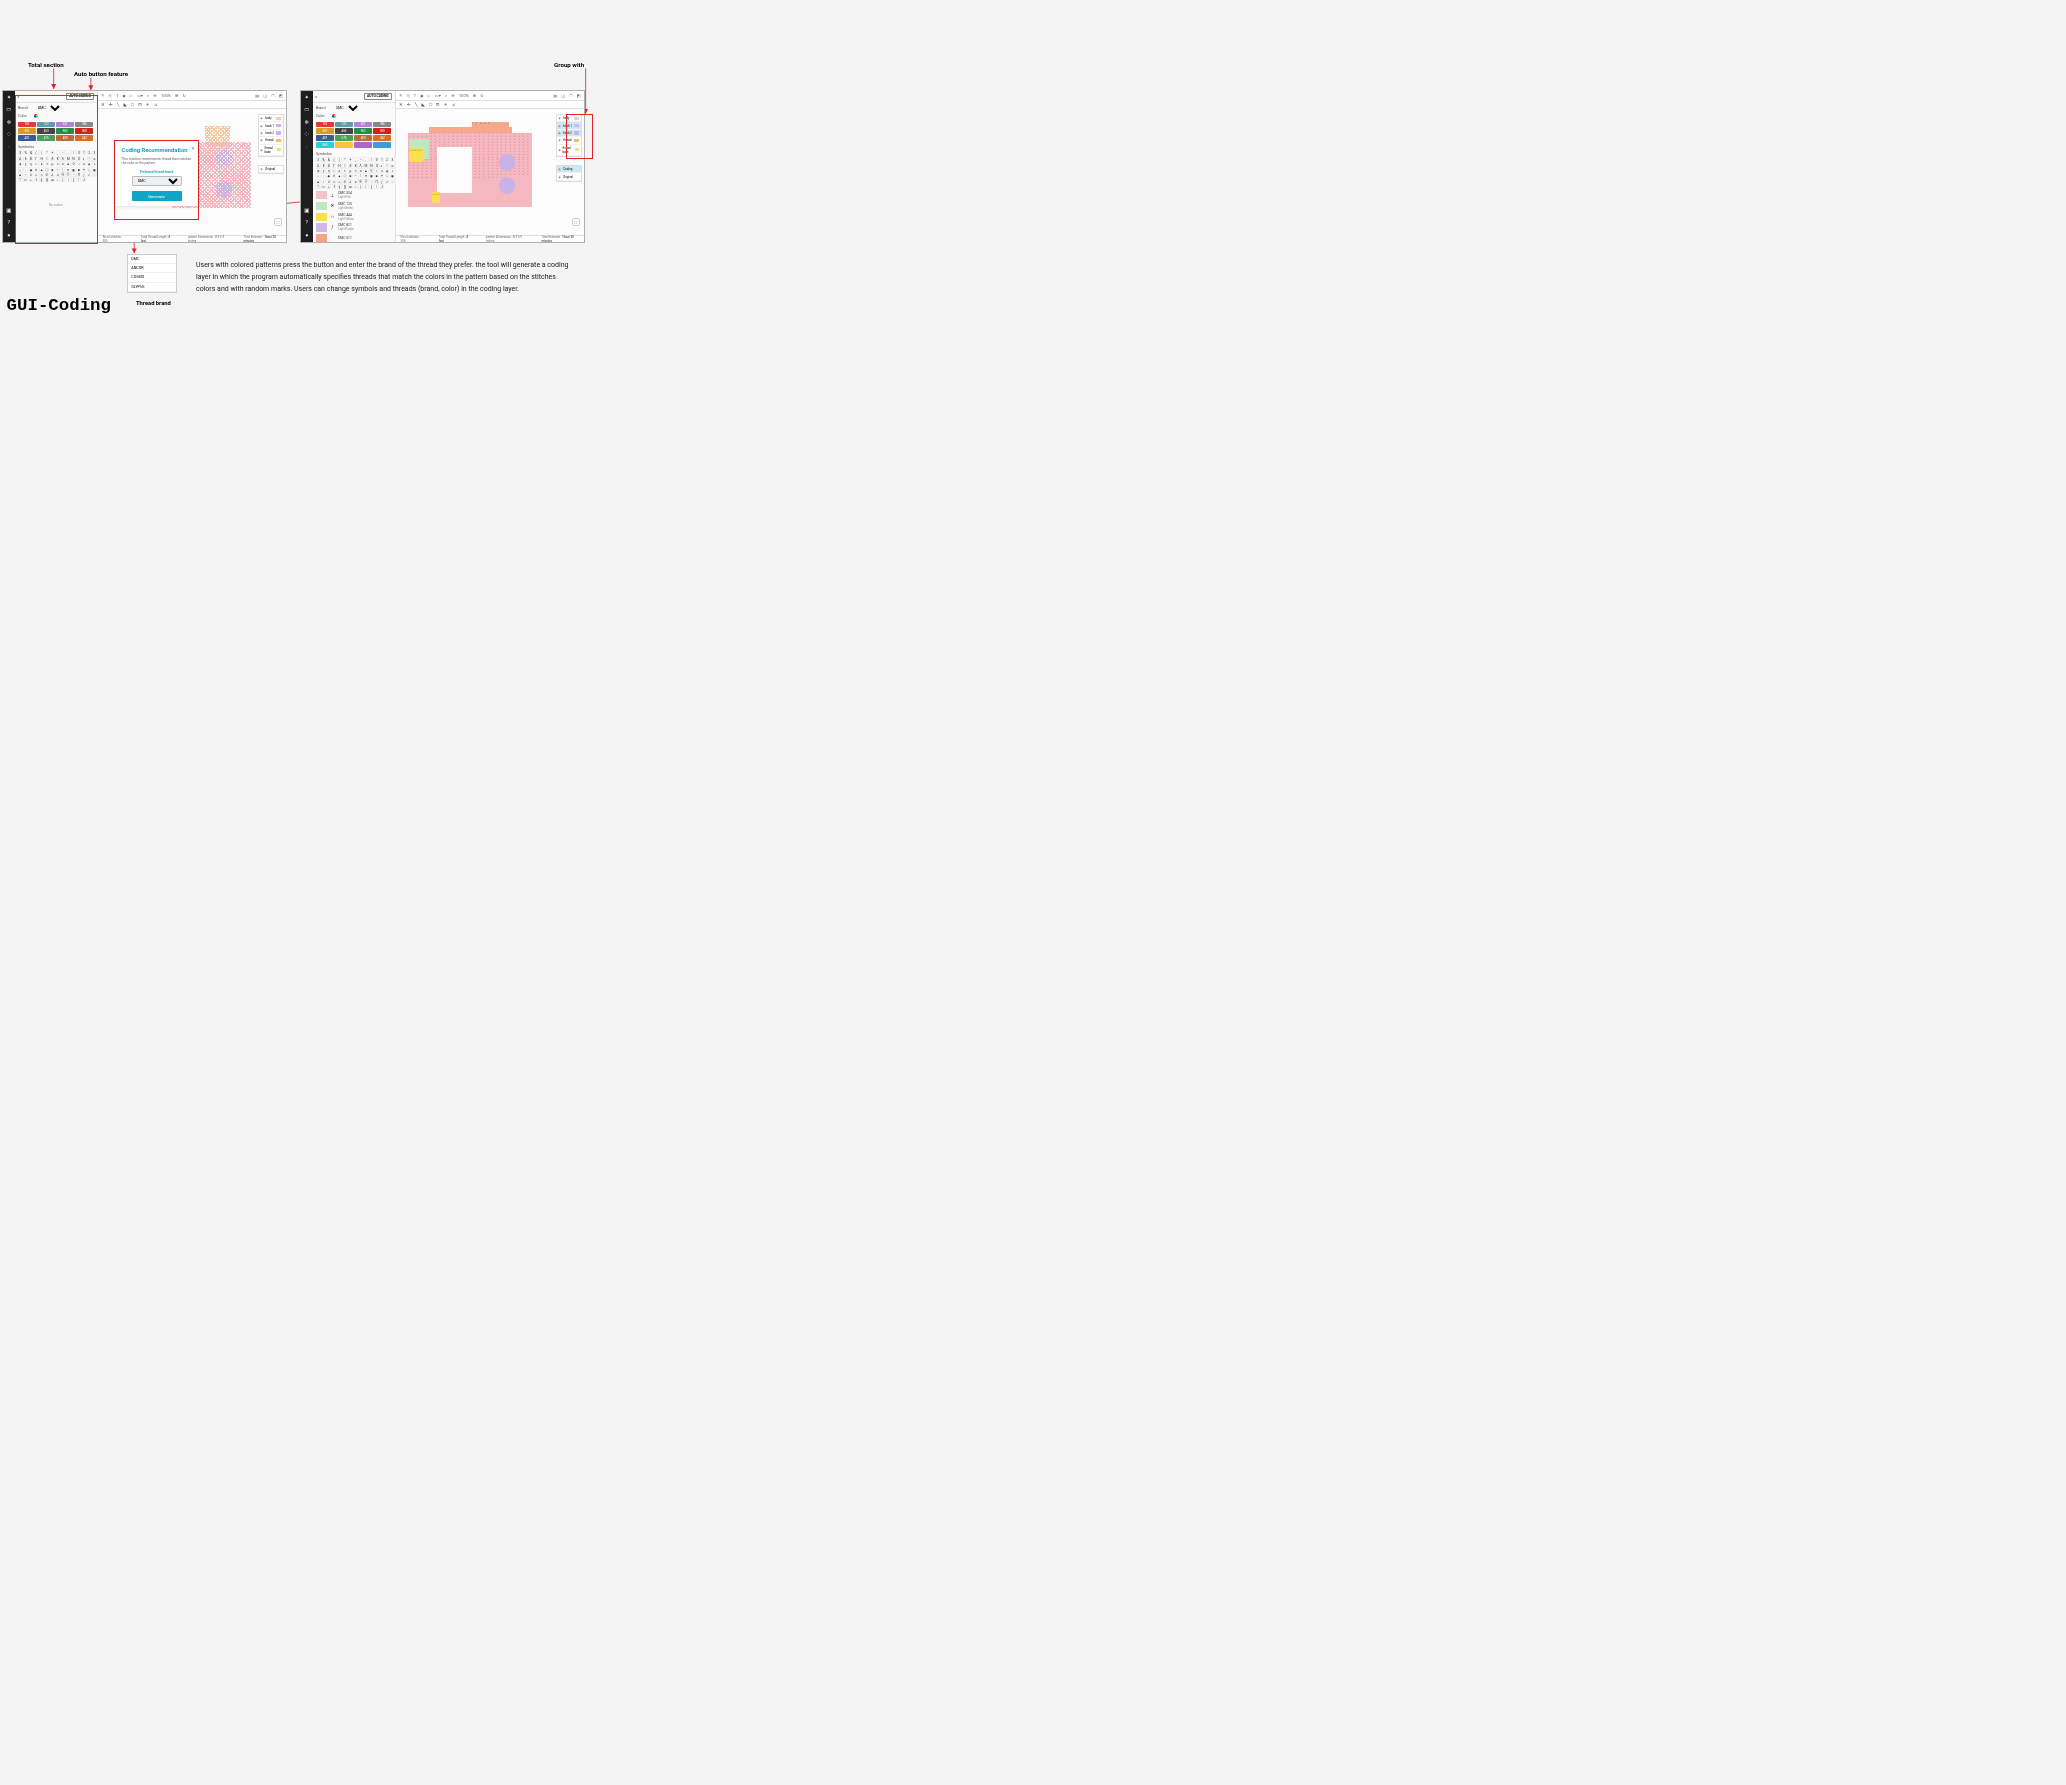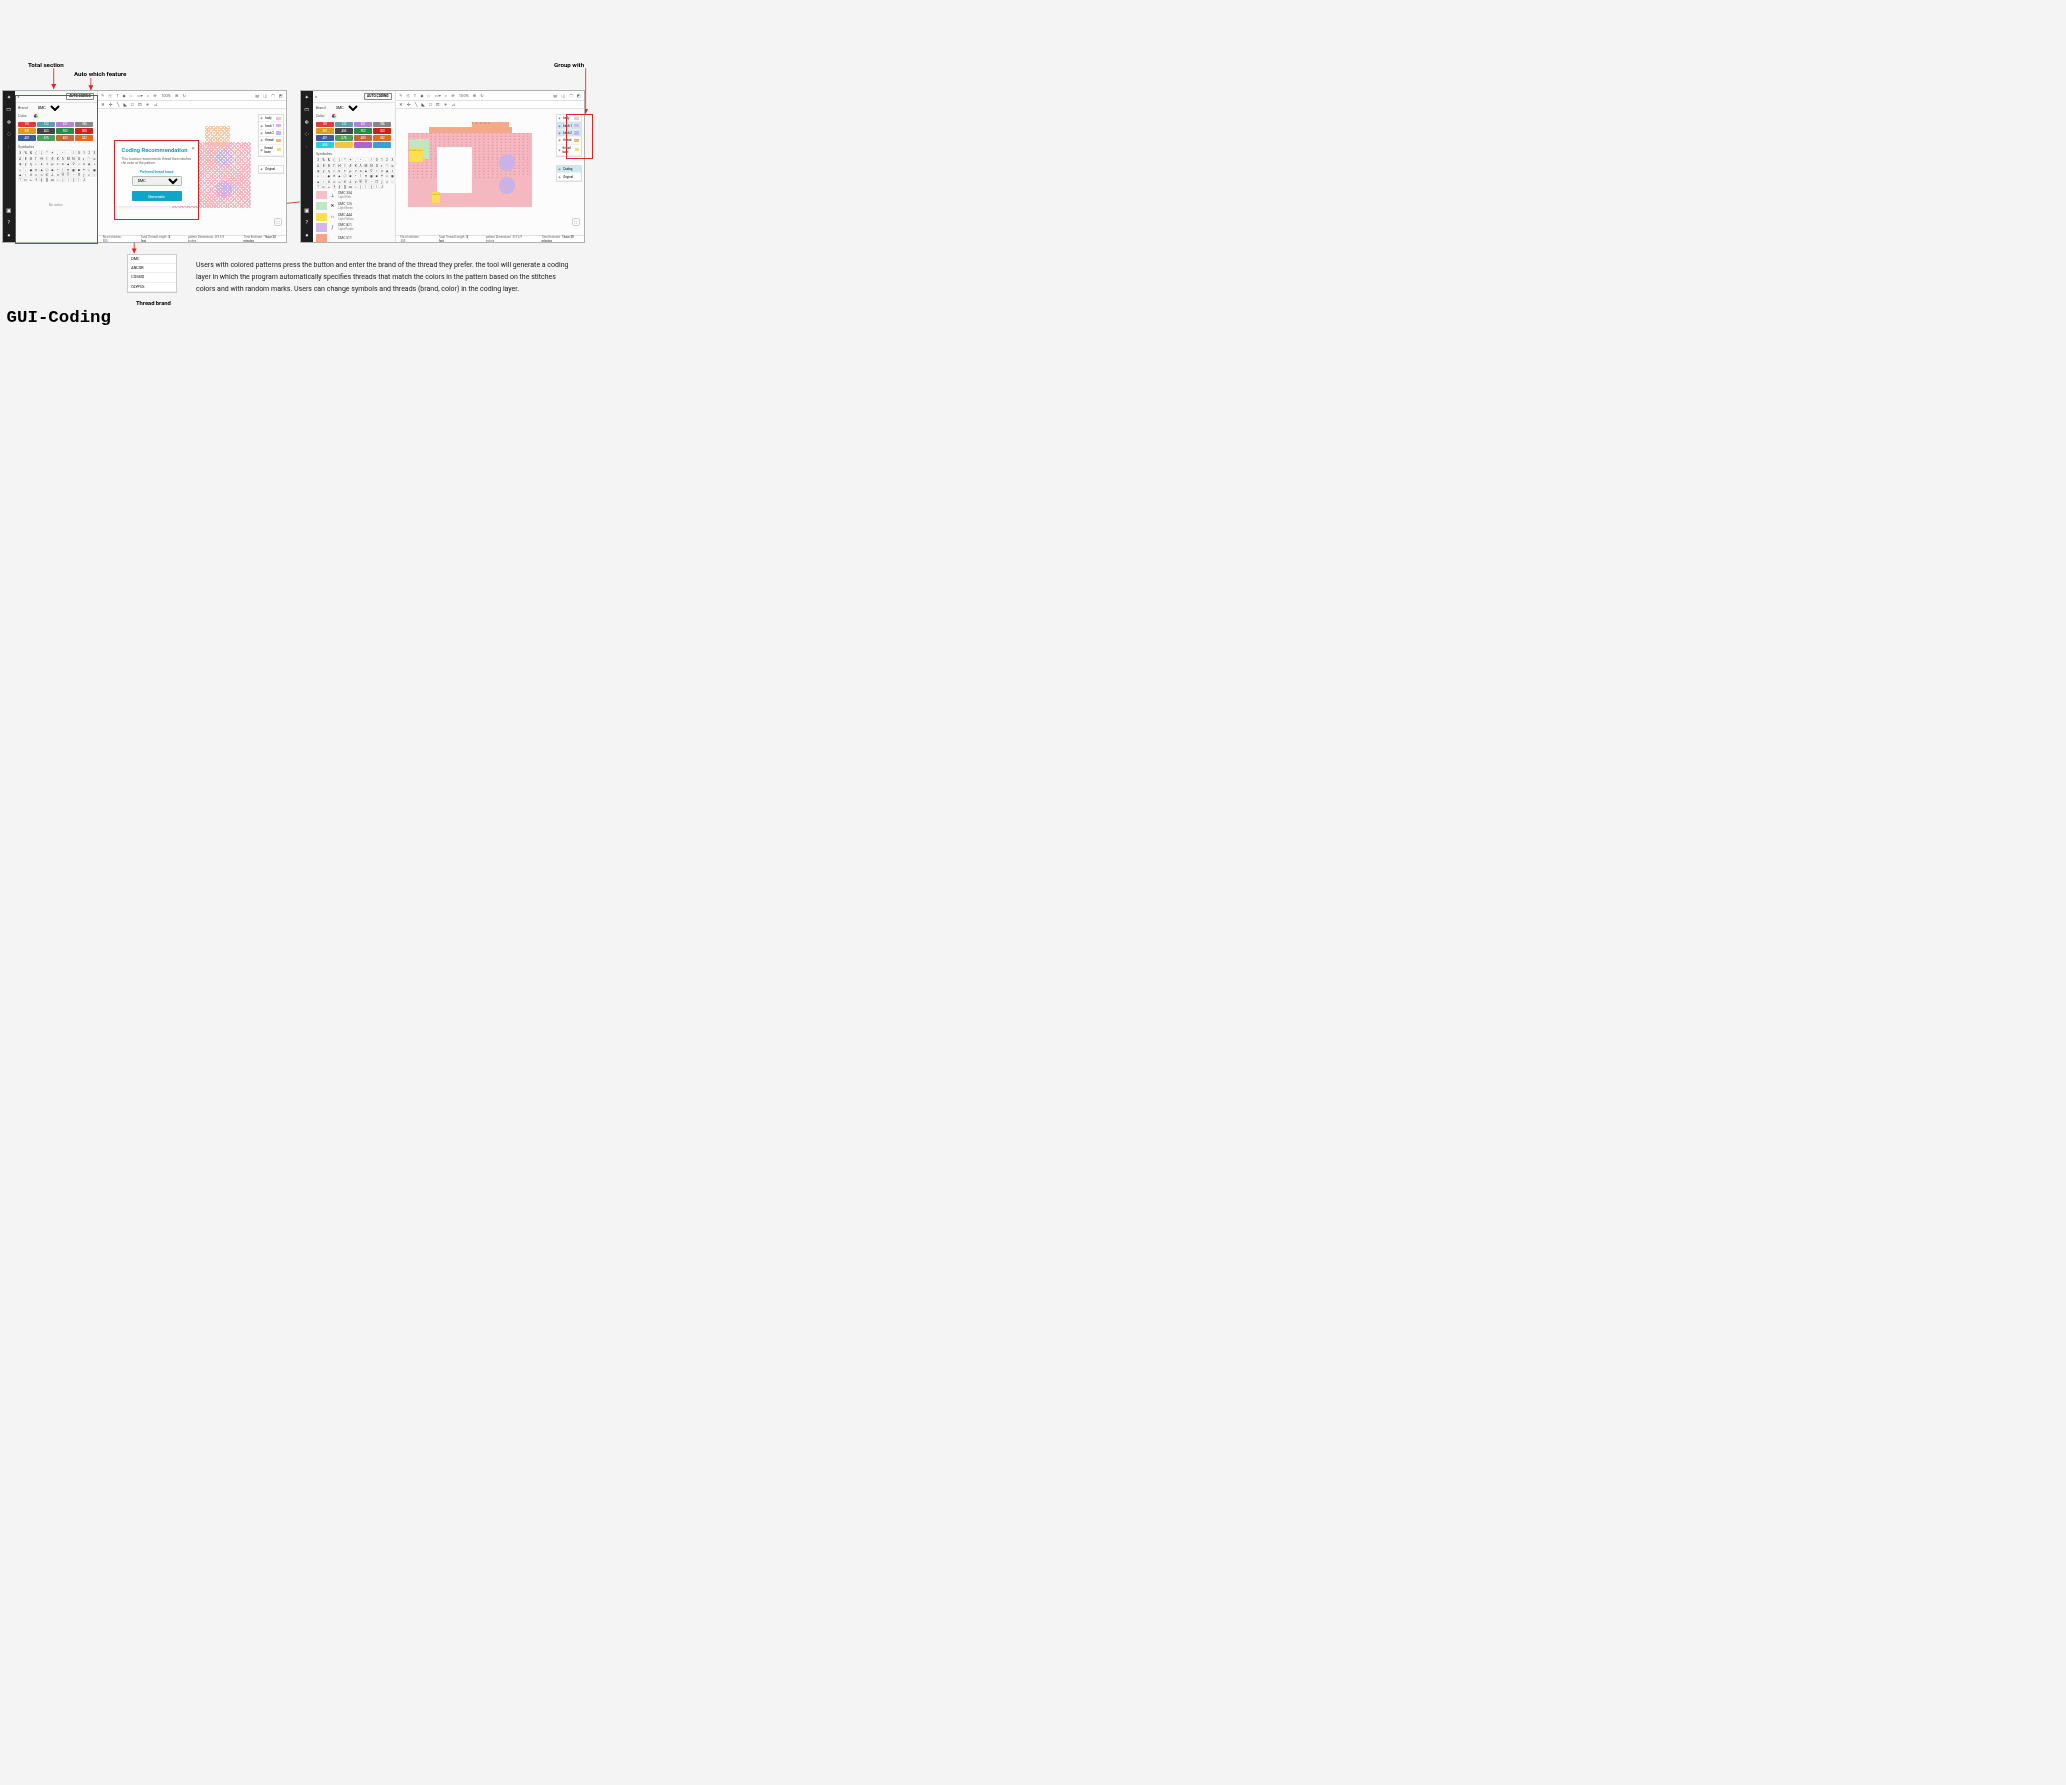--- a/index.html
+++ b/index.html
@@ -49,21 +49,21 @@
 .dd { position: absolute; width: 50px; background: #fff; border: 0.4px solid #ccc; font-size: 3.7px; }
 .dd div { padding: 2.1px 3.3px; border-bottom: 0.4px solid #eee; cursor: pointer; }
 .desc { position: absolute; font-size: 7px; color: #222; line-height: 1.7; }
 .title { position: absolute; font-family: "Courier New", monospace; font-weight: 700; font-size: 17.4px; color: #000; }
 .fab { position:absolute; bottom:8.3px; right:4.1px; width:8.3px; height:8.3px; border:0.4px solid #ccc; border-radius:1.7px; font-size:4.1px; display:flex; align-items:center; justify-content:center; color:#888;}
 </style>
 </head>
 <body>
 
 <div class="annot" style="top:61px;left:28px;font-size:6.2px">Total section</div>
-<div class="annot" style="top:70px;left:74px;font-size:6.2px">Auto which feature</div>
+<div class="annot" style="top:70px;left:74px;font-size:6.2px">Auto button feature</div>
 <div class="annot" style="top:61px;left:554px;font-size:6.2px">Group with</div>
 <div class="annot" style="top:300px;left:136px;font-size:5.8px">Thread brand</div>
 
 <svg style="position:absolute;top:0;left:0;width:603px;height:339px;pointer-events:none" viewBox="0 0 1460 820" width="603" height="339">
   <defs>
       <marker id="ah" markerWidth="8" markerHeight="8" refX="6" refY="3" orient="auto">
         <path d="M0,0 L6,3 L0,6 Z" fill="#dc2626"></path>
       </marker>
     </defs>
   <line x1="130" y1="165" x2="130" y2="215" stroke="#dc2626" stroke-width="2" marker-end="url(#ah)"></line>
@@ -589,14 +589,14 @@
 </div>
 
 <div class="dd" style="top:254px;left:127px" id="ddl">
     <div>DMC</div>
     <div>ANCOR</div>
     <div>COSMO</div>
     <div>OLYPUS</div>
   </div>
 
 <div class="desc" style="top:260px;left:196px;width:376px">Users with colored patterns press the button and enter the brand of the thread they prefer. the tool will generate a coding layer in which the program automatically specifies threads that match the colors in the pattern  based on the stitches colors and with random marks. Users can change symbols and threads (brand, color) in the coding layer.</div>
-<div class="title" style="top:308px;left:6.6px">GUI-Coding</div>
+<div class="title" style="top:296px;left:6.6px">GUI-Coding</div>
 
 
 </body></html>

